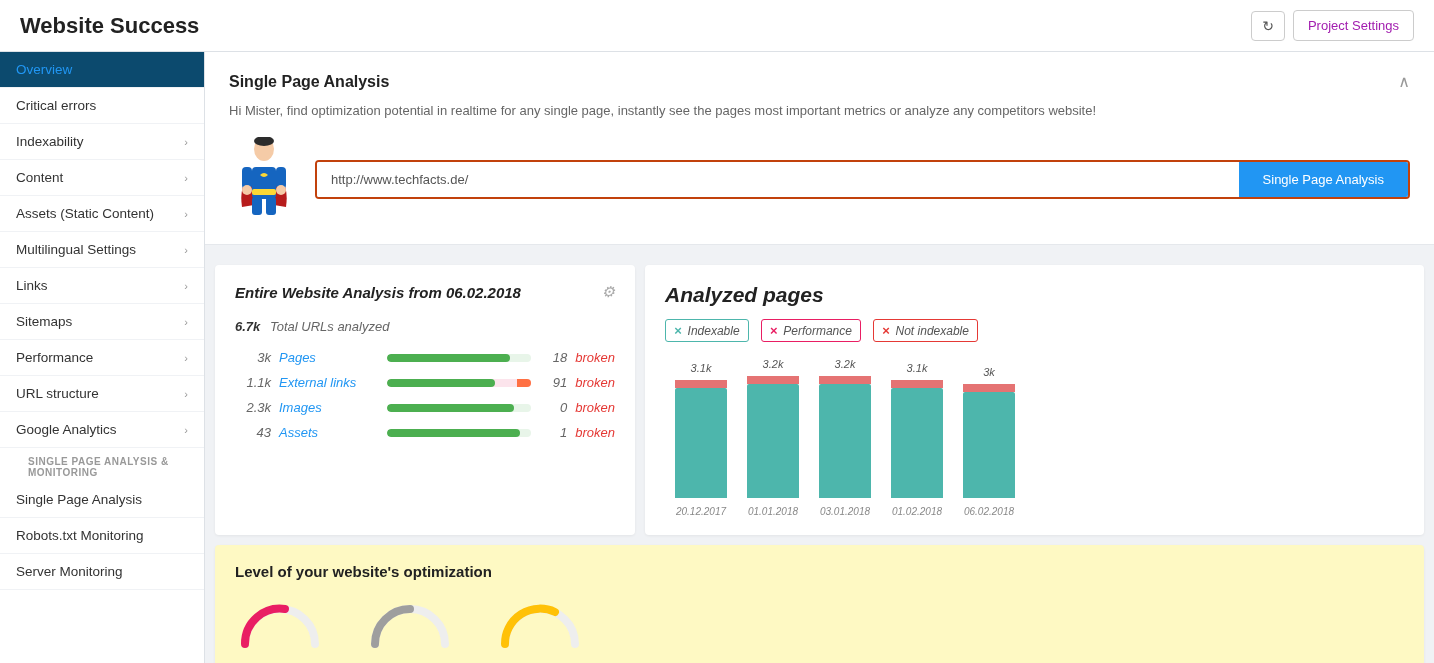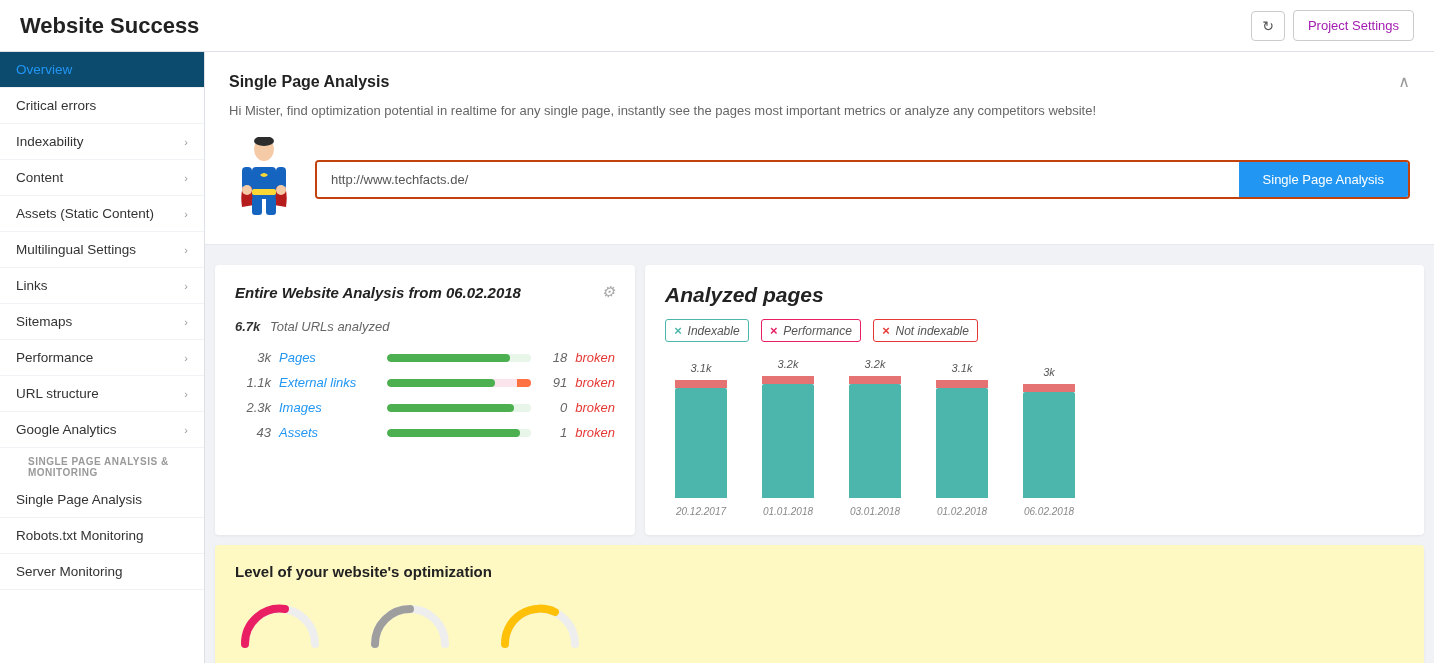--- a/index.html
+++ b/index.html
@@ -517,21 +517,21 @@
           <div class="legend-tag pink">
             <span class="legend-x">×</span>
             <span>Performance</span>
           </div>
           <div class="legend-tag red">
             <span class="legend-x">×</span>
             <span>Not indexable</span>
           </div>
         </div>
 
-        <div style="display:flex;align-items:flex-end;gap:35px;padding:0 10px 0 10px;">
+        <div style="display:flex;align-items:flex-end;gap:20px;padding:0 10px 0 10px;">
 
           <div class="bar-col">
             <span class="bar-top-label">3.1k</span>
             <div style="display:flex;flex-direction:column;">
               <div class="bar-red"></div>
               <div class="bar-teal" style="height:110px;"></div>
             </div>
             <span class="bar-date">20.12.2017</span>
           </div>
 

